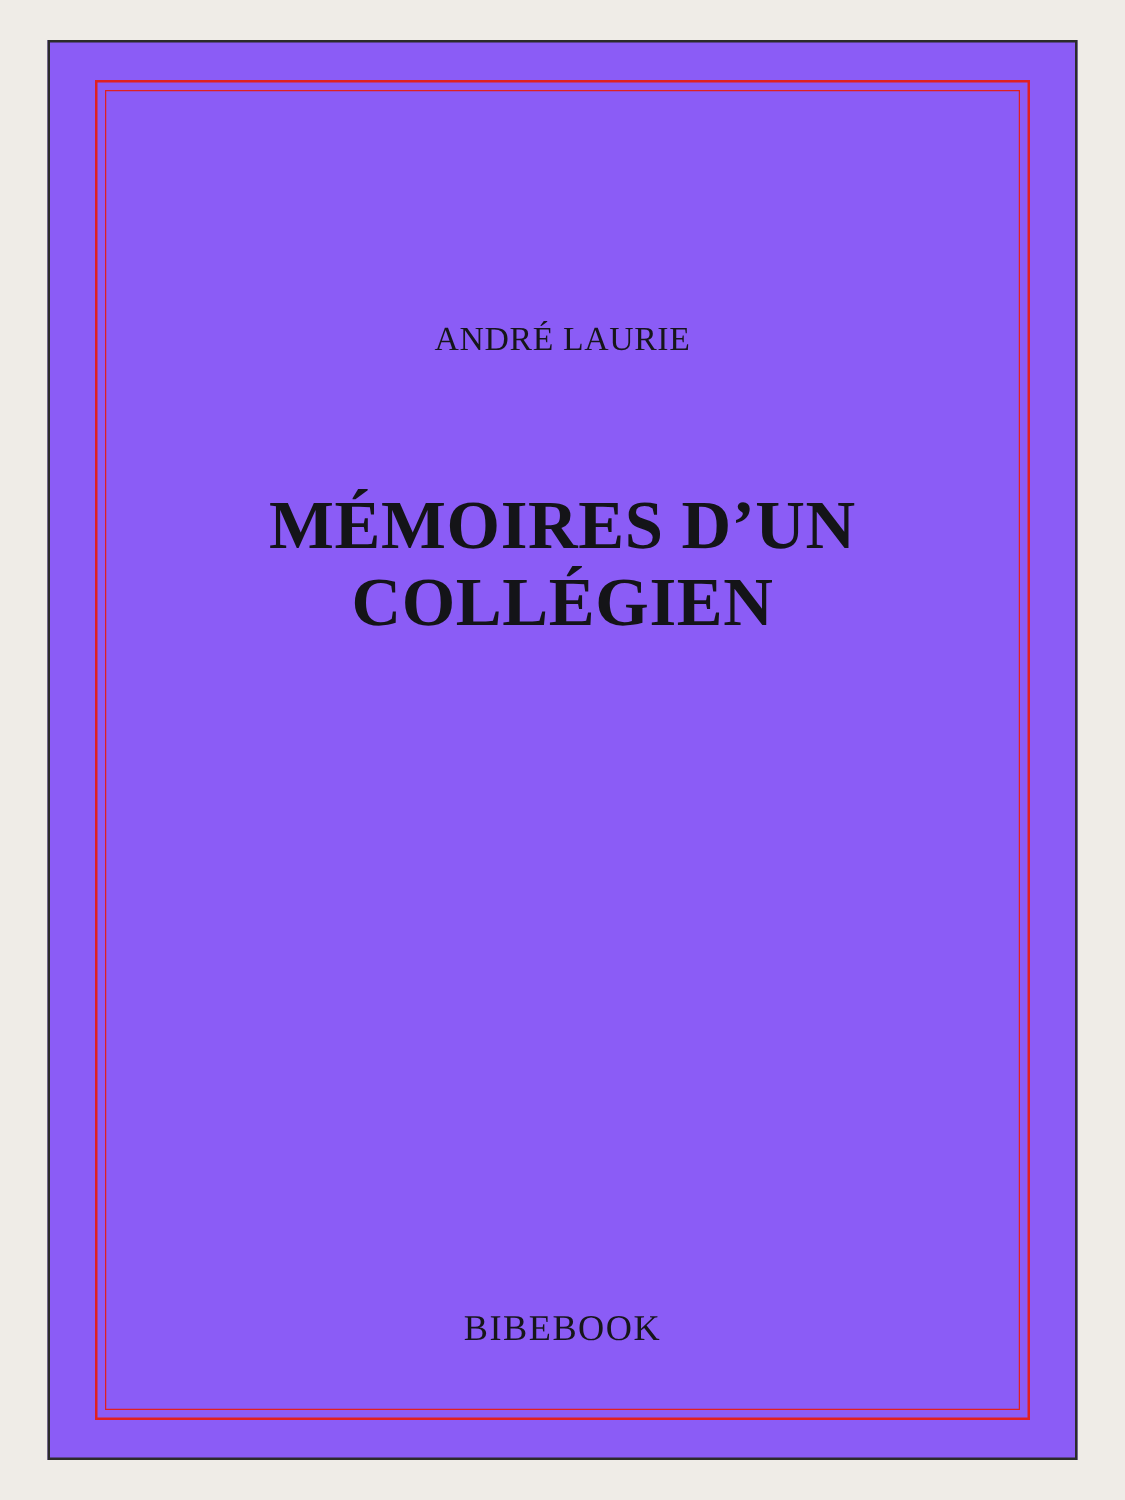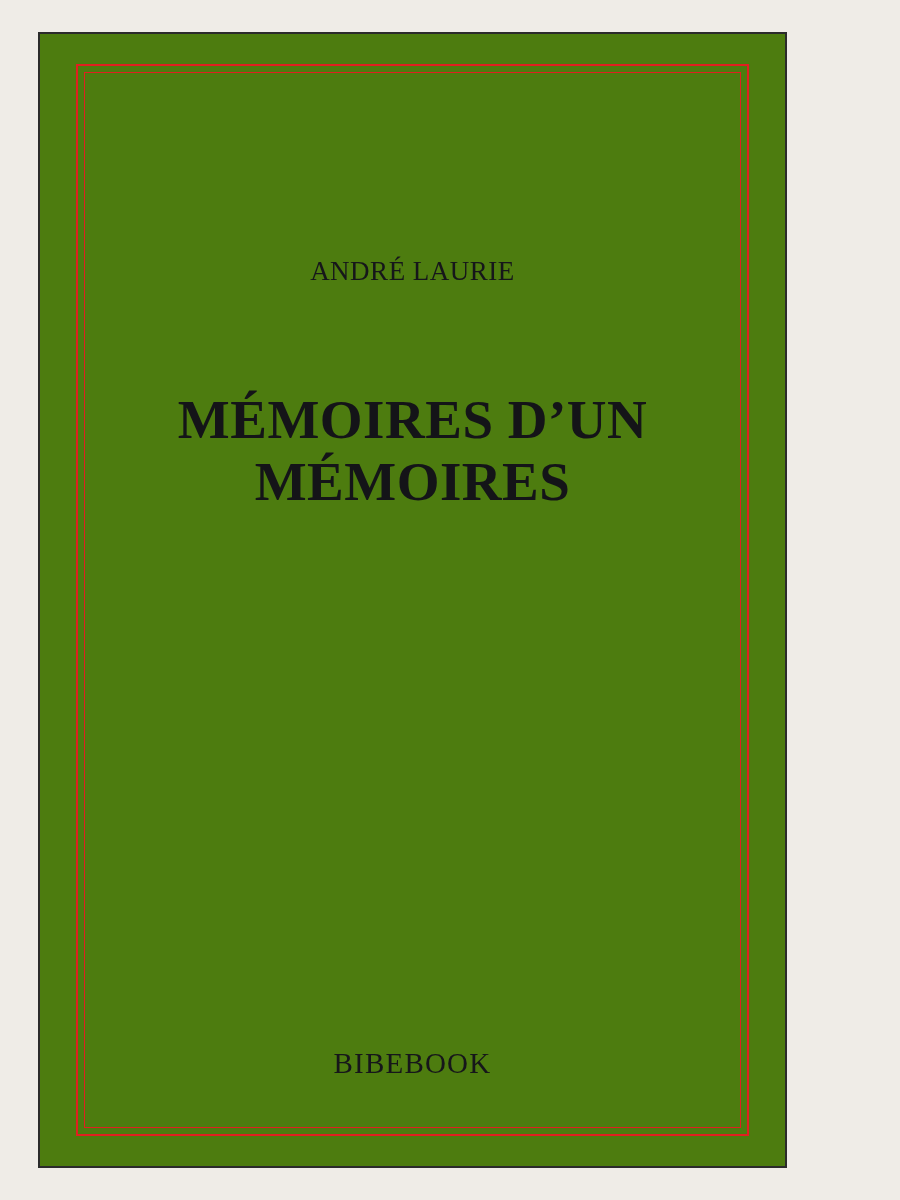--- a/index.html
+++ b/index.html
@@ -12,25 +12,25 @@
     background: #efece7;
     font-family: "Liberation Serif", serif;
     overflow: hidden;
   }
 
   
   .cover {
     position: absolute;
     left: 38px;
     top: 32px;
-    width: 749px;
+    width: 824px;
     height: 1136px;
     border: 2px solid #2b2b2b;
     box-sizing: border-box;
-    background: #4d7c0f;
+    background: #8b5cf6;
   }
 
   
   .red-frame-outer {
     position: absolute;
     left: 36px;
     top: 30px;
     right: 36px;
     bottom: 30px;
     border: 2px solid #e02020;
@@ -103,18 +103,18 @@
 <div class="cover">
   <div class="red-frame-outer">
     <div class="red-frame-inner"></div>
   </div>
 
   <div class="content">
     <div class="author">ANDRÉ LAURIE</div>
 
     <div class="title">
       <span class="line1">MÉMOIRES   D’UN</span>
-      <span class="line2">MÉMOIRES</span>
+      <span class="line2">COLLÉGIEN</span>
     </div>
 
     <div class="publisher">BIBEBOOK</div>
   </div>
 </div>
 
 </body></html>

